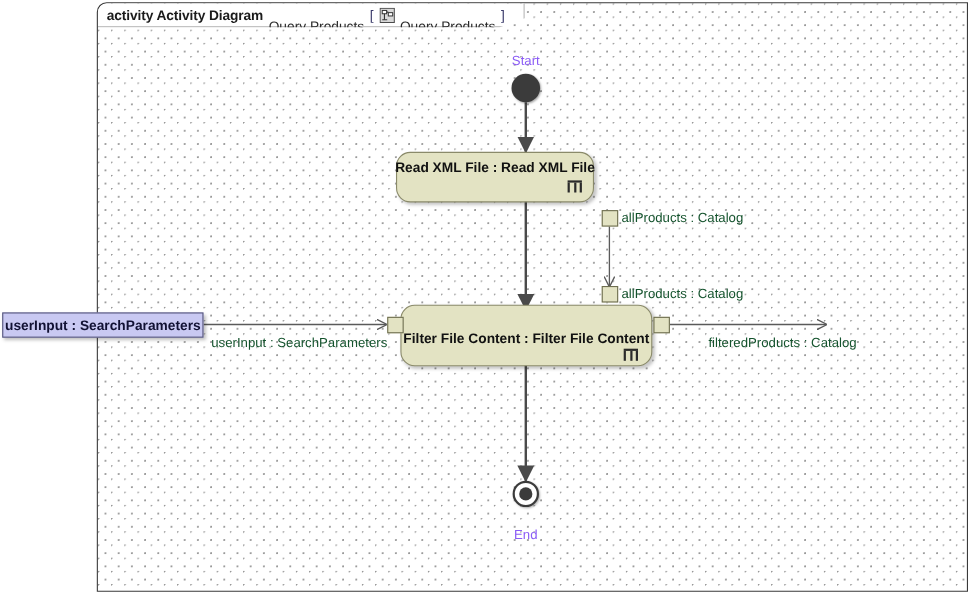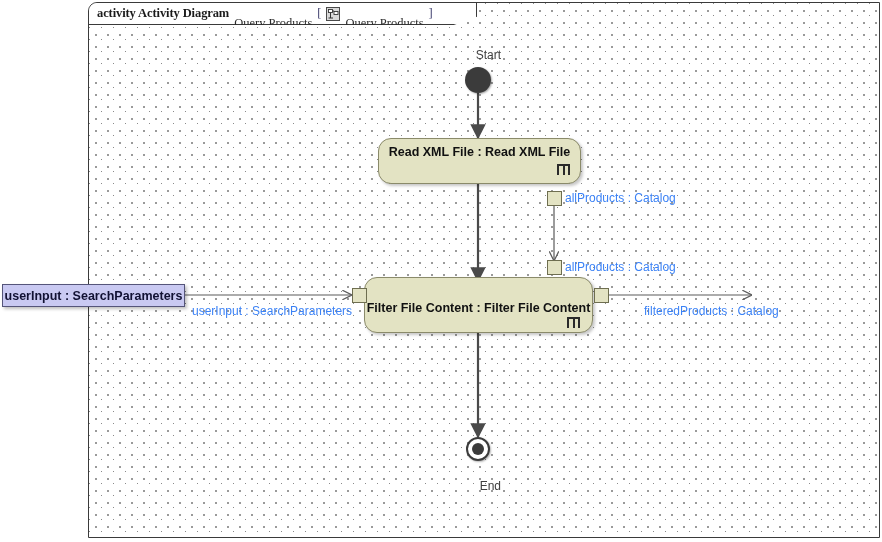--- a/index.html
+++ b/index.html
@@ -127,23 +127,23 @@
     left: 50%; top: 50%;
     width: 12px; height: 12px;
     margin: -6px 0 0 -6px;
     border-radius: 50%;
     background: #3b3b3b;
   }
 
   .node-caption {
     position: absolute;
     font-size: 12px;
-    color: #404040;
-    white-space: nowrap;
-    text-align: right;
+    color: #8b5cf6;
+    white-space: nowrap;
+    text-align: center;
   }
 
   
   .action {
     background: #e3e3c3;
     border: 1.4px solid #8a8a6a;
     border-radius: 13px;
     box-shadow: 2px 2px 3px rgba(0,0,0,0.22);
     display: flex;
     align-items: flex-start;
@@ -204,21 +204,21 @@
     background: #e3e3c3;
     border: 1.2px solid #6e6e50;
     box-sizing: border-box;
     z-index: 4;
   }
 
   
   .edge-label {
     position: absolute;
     font-size: 12px;
-    color: #3b82f6;
+    color: #14532d;
     white-space: nowrap;
   }
 
   svg.overlay {
     position: absolute;
     left: 0; top: 0;
     width: 882px;
     height: 542px;
     pointer-events: none;
     z-index: 2;
@@ -227,21 +227,21 @@
 </head>
 <body>
 
 <div id="canvas">
 
   <div id="diagram-frame">
 
     <div id="grid-dots"></div>
     <div id="grid-crosses"></div>
 
-    <div id="frame-header" style="width: 388px; font-family: Liberation Serif, serif;">
+    <div id="frame-header" style="width: 388px;">
       <span class="kw">activity Activity Diagram</span>
       <span class="nm">Query Products</span>
       <span class="brk">[</span>
       <span class="hdr-icon">
         <svg width="14" height="14" viewBox="0 0 14 14">
           <rect x="0.5" y="0.5" width="13" height="13" fill="#d8d8d8" stroke="#4a4a4a" stroke-width="1"></rect>
           <rect x="2.5" y="2.5" width="4" height="3" fill="#ffffff" stroke="#333333" stroke-width="0.9"></rect>
           <rect x="8" y="4.5" width="4" height="3" fill="#ffffff" stroke="#333333" stroke-width="0.9"></rect>
           <path d="M4.5 5.5 L4.5 11" stroke="#333333" stroke-width="1" fill="none"></path>
           <path d="M6.5 4 L8 4" stroke="#333333" stroke-width="1" fill="none"></path>
@@ -285,21 +285,21 @@
     </g>
 
     <g>
       <line x1="609" y1="295" x2="751" y2="295" stroke="#5a5a5a" stroke-width="1.2" marker-end="url(#arrow-open)"></line>
     </g>
   </svg>
 
   <div class="node-caption" style="left:455px; top:48px; width:46px;">Start</div>
   <div class="node" id="start-node" style="left:465px; top:67px; z-index:3;"></div>
 
-  <div class="node action" style="left:378px; top:138px; width:203px; height:46px; z-index:3;">
+  <div class="node action" style="left:360px; top:138px; width:180px; height:46px; z-index:3;">
     <span class="action-label">Read XML File : Read XML File</span>
     <span class="rake">
       <i style="left:0px;"></i>
         <i style="left:5.5px;"></i>
         <i style="left:11px;"></i>
     </span>
   </div>
 
   <div class="pin" style="left:547px; top:191px;"></div>
   <div class="edge-label" style="left:565px; top:191px;">allProducts : Catalog</div>

